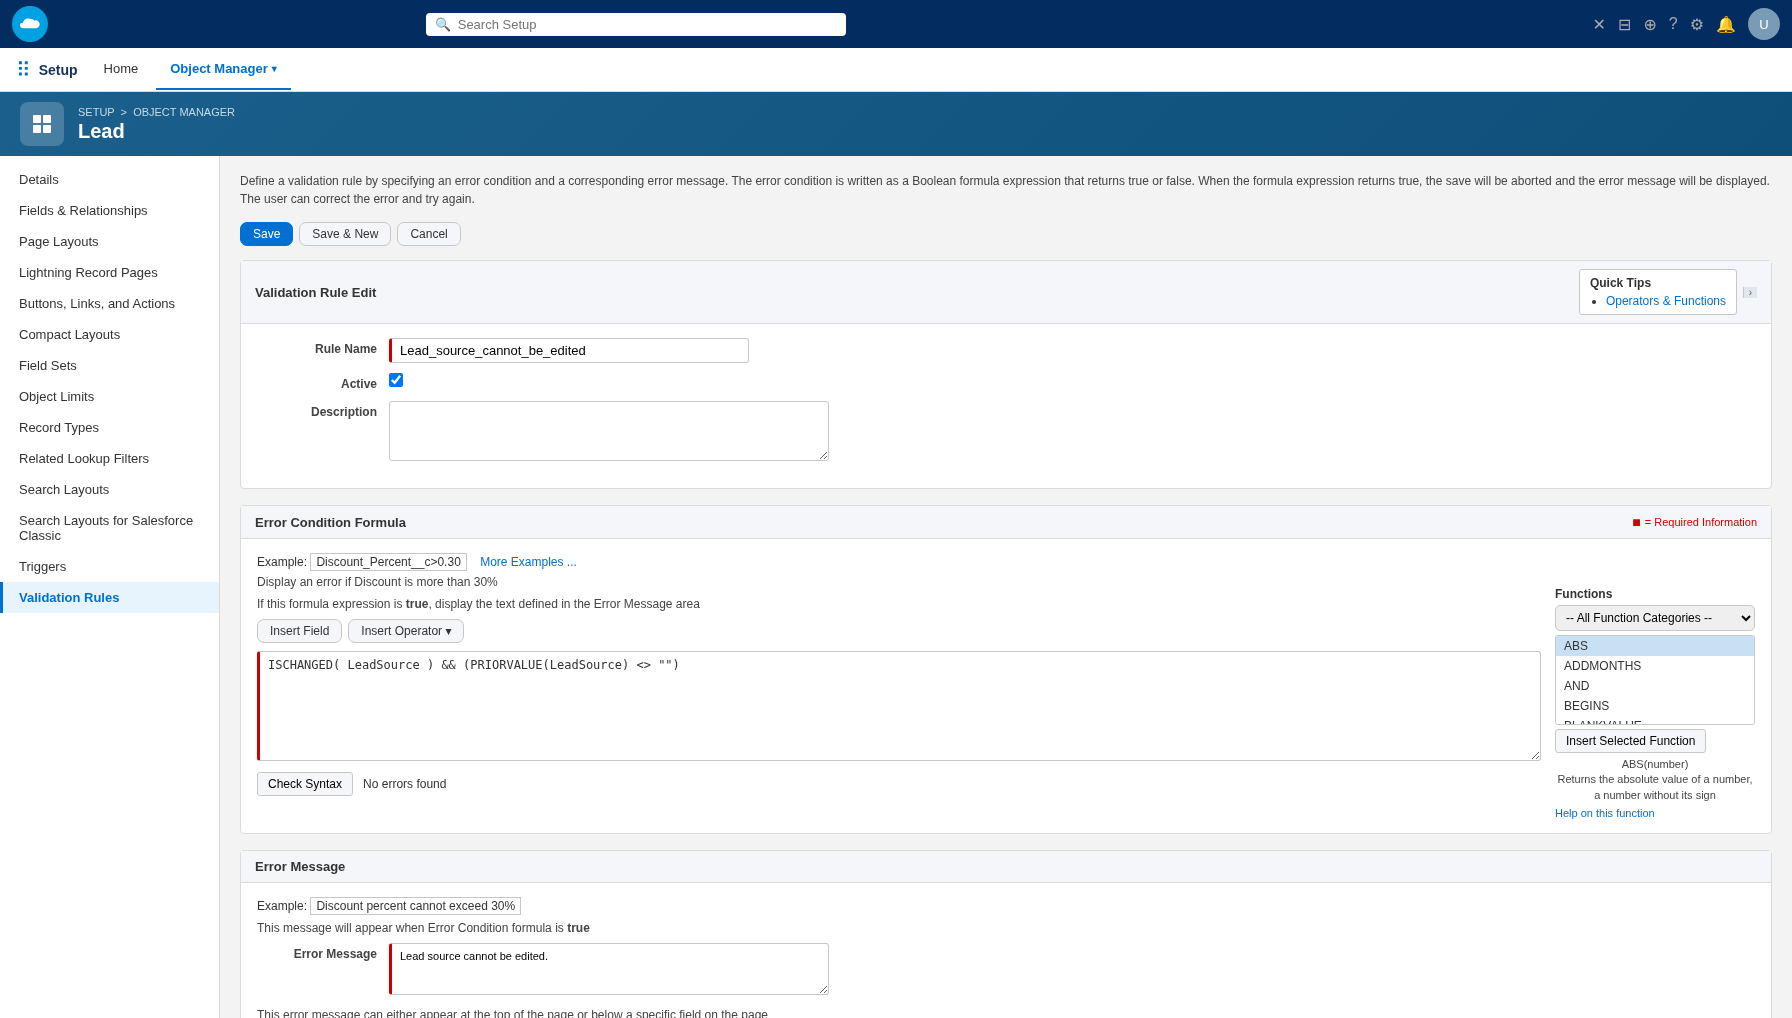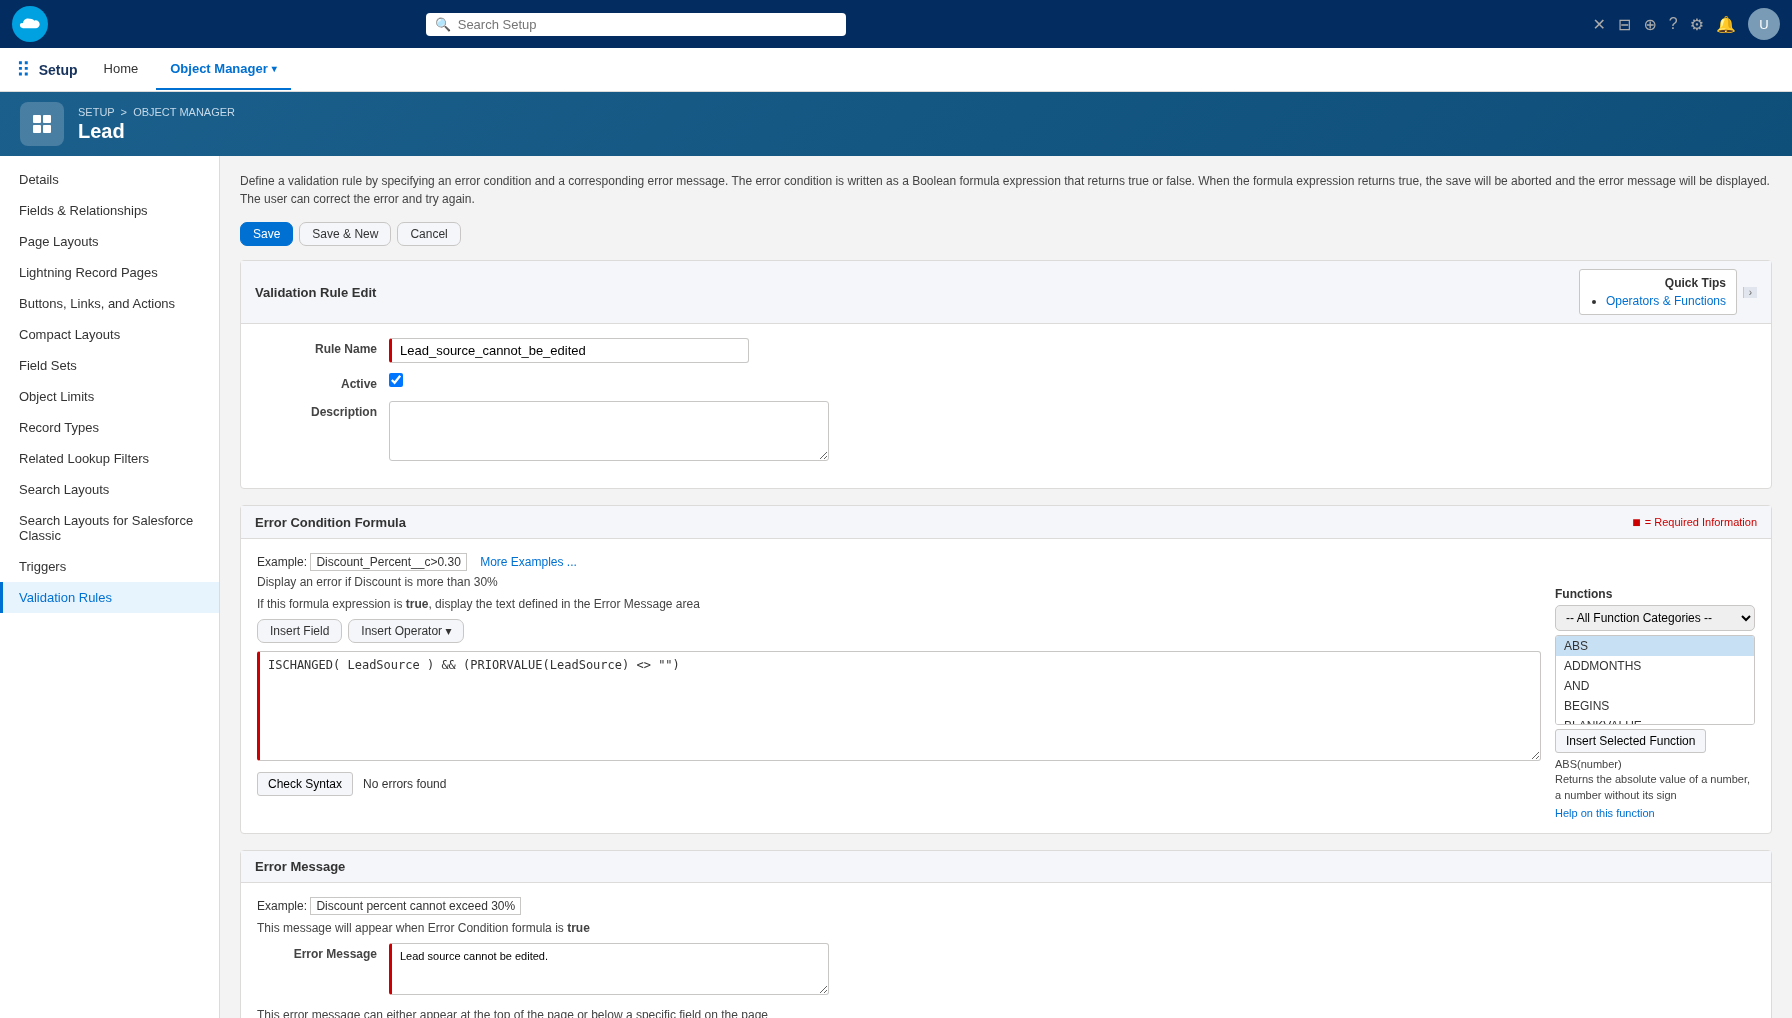--- a/index.html
+++ b/index.html
@@ -96,21 +96,21 @@
     .sidebar-item {
       display: flex; align-items: center;
       padding: 8px 16px;
       font-size: 13px; color: #333;
       cursor: pointer;
       border-left: 3px solid transparent;
     }
     .sidebar-item.active {
       border-left: 3px solid #0070d2;
       background: #e8f4fd;
-      color: #0070d2; font-weight: 400;
+      color: #0070d2; font-weight: 700;
     }
 
     
     .content {
       flex: 1;
       overflow-y: auto;
       padding: 16px 20px;
       background: #f3f3f3;
     }
 
@@ -209,21 +209,21 @@
       height: 90px; overflow-y: auto; background: white;
     }
     .functions-list .fn-item {
       padding: 3px 8px; font-size: 12px; cursor: pointer; color: #333;
     }
     .functions-list .fn-item.selected { background: #c7e0f4; }
     .insert-fn-btn {
       padding: 4px 10px; font-size: 12px; border: 1px solid #c9c7c5;
       border-radius: 3px; background: #f4f6f9; cursor: pointer; width: fit-content;
     }
-    .fn-description { font-size: 11px; color: #444; line-height: 1.4; }
+    .fn-description { font-size: 11px; color: #444; line-height: 1.4; text-align: center; }
     .fn-help-link { font-size: 11px; color: #0070d2; text-decoration: none; }
 
     
     .check-syntax-row {
       display: flex; align-items: center; gap: 10px; margin-top: 8px;
     }
     .check-syntax-btn {
       padding: 4px 10px; font-size: 12px; border: 1px solid #c9c7c5;
       border-radius: 3px; background: #f4f6f9; cursor: pointer;
     }
@@ -239,21 +239,20 @@
 
     
     .radio-group { display: flex; align-items: center; gap: 12px; }
     .radio-group label { display: flex; align-items: center; gap: 4px; font-size: 12px; cursor: pointer; }
 
     
     .quick-tips {
       border: 1px solid #c9c7c5; border-radius: 3px;
       padding: 6px 10px; font-size: 12px; background: white;
       min-width: 140px;
-      text-align: right;
     }
     .quick-tips .qt-title { font-weight: 600; color: #333; margin-bottom: 4px; }
     .quick-tips a { color: #0070d2; text-decoration: none; font-size: 12px; }
 
     
     .expand-handle {
       width: 14px; background: #e0e5ee; border-left: 1px solid #c9c7c5;
       display: flex; align-items: center; justify-content: center;
       cursor: pointer; color: #666; font-size: 10px;
     }

